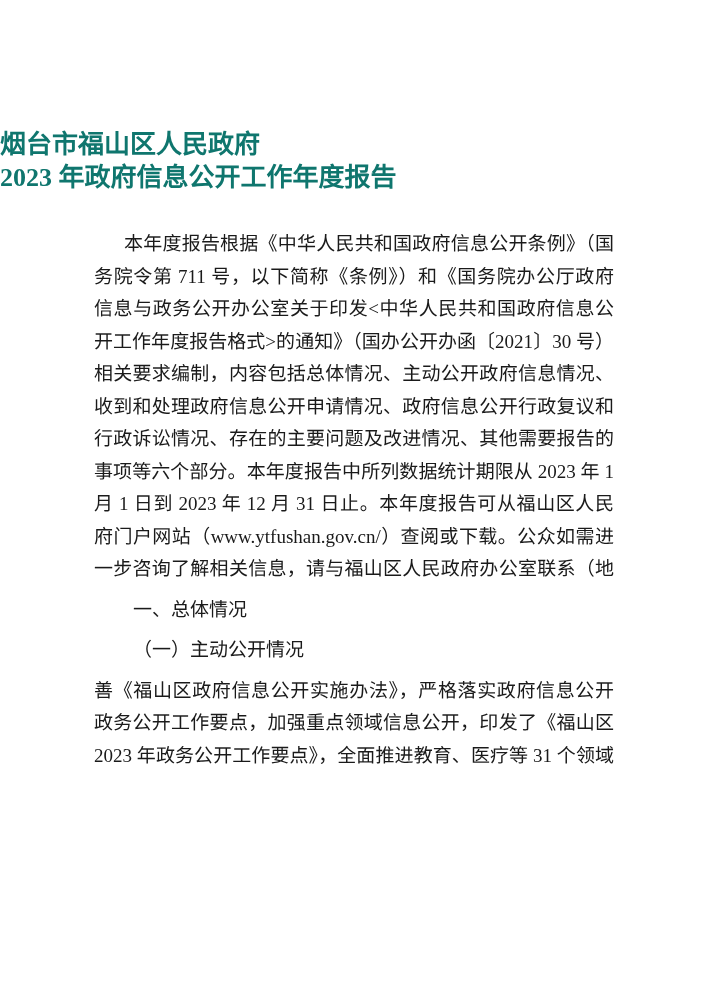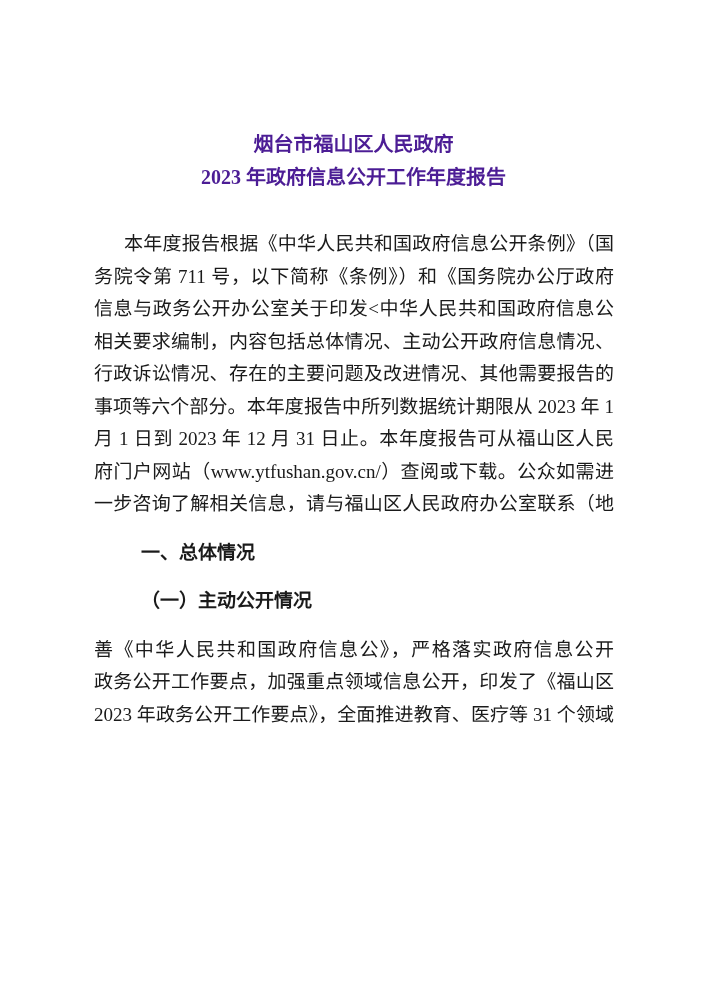--- a/index.html
+++ b/index.html
@@ -13,25 +13,24 @@
     width: 707px;
     height: 999px;
     background: #ffffff;
     overflow: hidden;
     font-family: "Liberation Serif", "DejaVu Serif", serif;
     color: #1a1a1a;
   }
   .doc-title {
     margin: 128px 0 0 0;
     padding: 0;
-    text-align: center;
-    font-size: 20px;
+    font-size: 26px;
     font-weight: bold;
     line-height: 33px;
-    color: #4c1d95;
+    color: #0f766e;
     font-family: "Liberation Serif", "DejaVu Serif", serif;
   }
   .doc-title .title-line {
     display: block;
   }
   .doc-body {
     margin: 34px 89px 0 90px;
     width: 528px;
     font-size: 19px;
     line-height: 32.5px;
@@ -49,26 +48,26 @@
     overflow: hidden;
     white-space: normal;
   }
   .ln.indent {
     text-indent: 30px;
   }
   .ln.last {
     text-align-last: left;
   }
   .heading {
-    margin: 16px;
+    margin: 8px;
     padding: 0;
     height: 32.5px;
     line-height: 32.5px;
     font-size: 19px;
-    font-weight: bold;
+    font-weight: normal;
     text-indent: 35px;
     color: #1a1a1a;
     font-family: "Liberation Sans", "DejaVu Sans", sans-serif;
   }
 </style>
 </head>
 <body>
 
 <div class="page">
 
@@ -76,32 +75,34 @@
     <span class="title-line">烟台市福山区人民政府</span>
     <span class="title-line">2023 年政府信息公开工作年度报告</span>
   </h1>
 
   <div class="doc-body">
 
     <p class="para">
       <span class="ln indent">本年度报告根据《中华人民共和国政府信息公开条例》（国</span>
       <span class="ln">务院令第 711 号，以下简称《条例》）和《国务院办公厅政府</span>
       <span class="ln">信息与政务公开办公室关于印发&lt;中华人民共和国政府信息公</span>
+      <span class="ln">开工作年度报告格式&gt;的通知》（国办公开办函〔2021〕30 号）</span>
       <span class="ln">相关要求编制，内容包括总体情况、主动公开政府信息情况、</span>
+      <span class="ln">收到和处理政府信息公开申请情况、政府信息公开行政复议和</span>
       <span class="ln">行政诉讼情况、存在的主要问题及改进情况、其他需要报告的</span>
       <span class="ln">事项等六个部分。本年度报告中所列数据统计期限从 2023 年 1</span>
       <span class="ln">月 1 日到 2023 年 12 月 31 日止。本年度报告可从福山区人民政</span>
       <span class="ln">府门户网站（www.ytfushan.gov.cn/）查阅或下载。公众如需进</span>
       <span class="ln">一步咨询了解相关信息，请与福山区人民政府办公室联系（地</span>
     </p>
 
     <h2 class="heading">一、总体情况</h2>
 
     <h3 class="heading">（一）主动公开情况</h3>
 
     <p class="para">
-      <span class="ln">善《中华人民共和国政府信息公》，严格落实政府信息公开</span>
+      <span class="ln">善《福山区政府信息公开实施办法》，严格落实政府信息公开</span>
       <span class="ln">政务公开工作要点，加强重点领域信息公开，印发了《福山区</span>
       <span class="ln">2023 年政务公开工作要点》，全面推进教育、医疗等 31 个领域</span>
     </p>
 
   </div>
 </div>
 
 </body></html>

